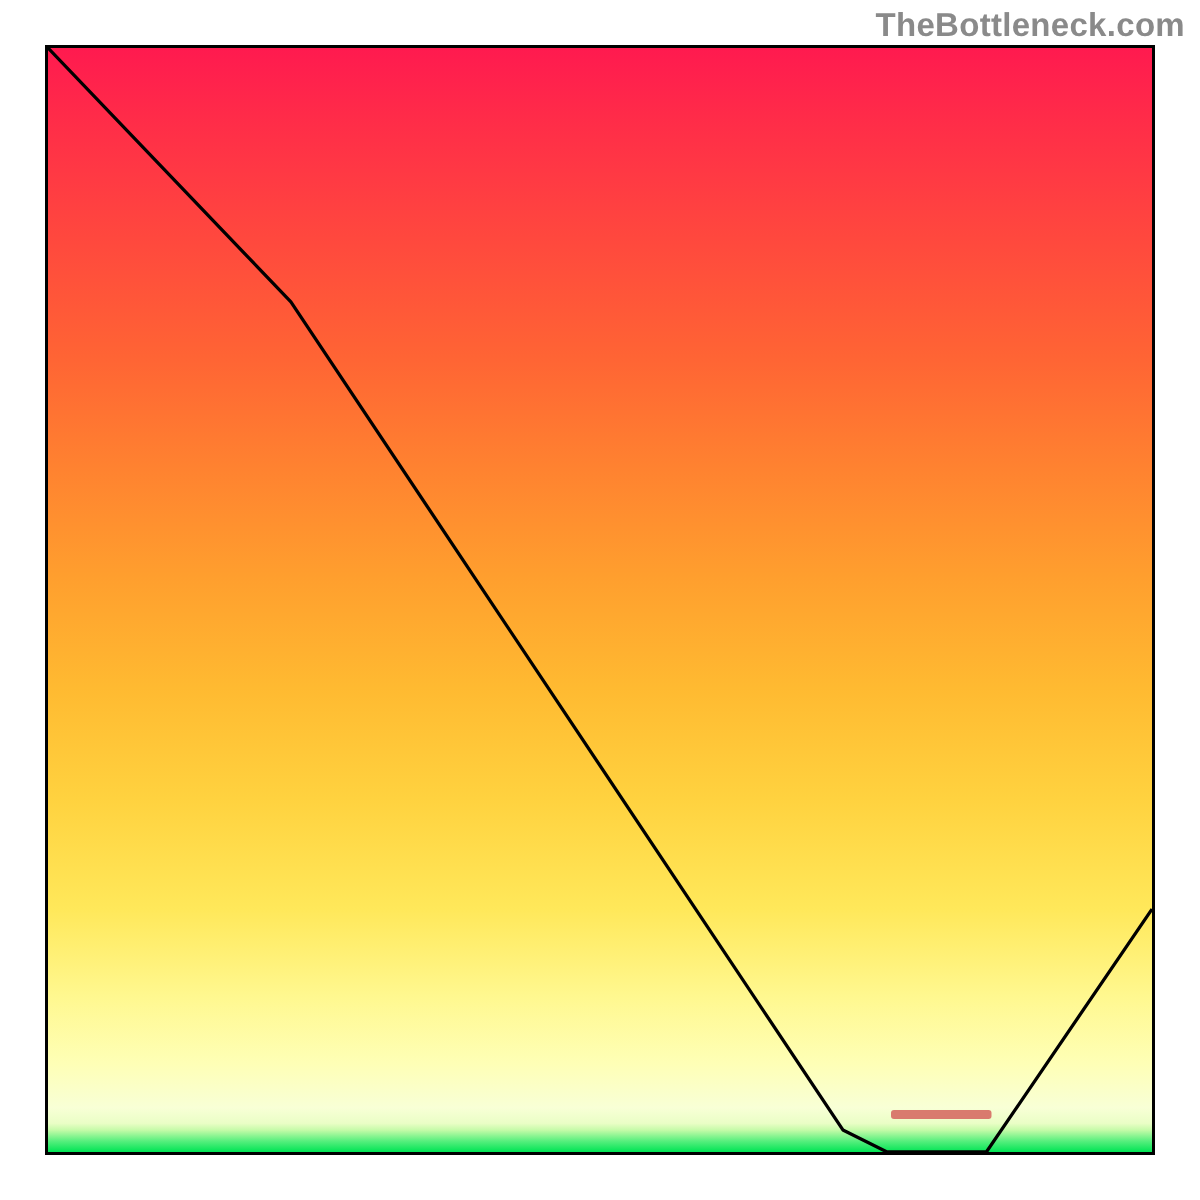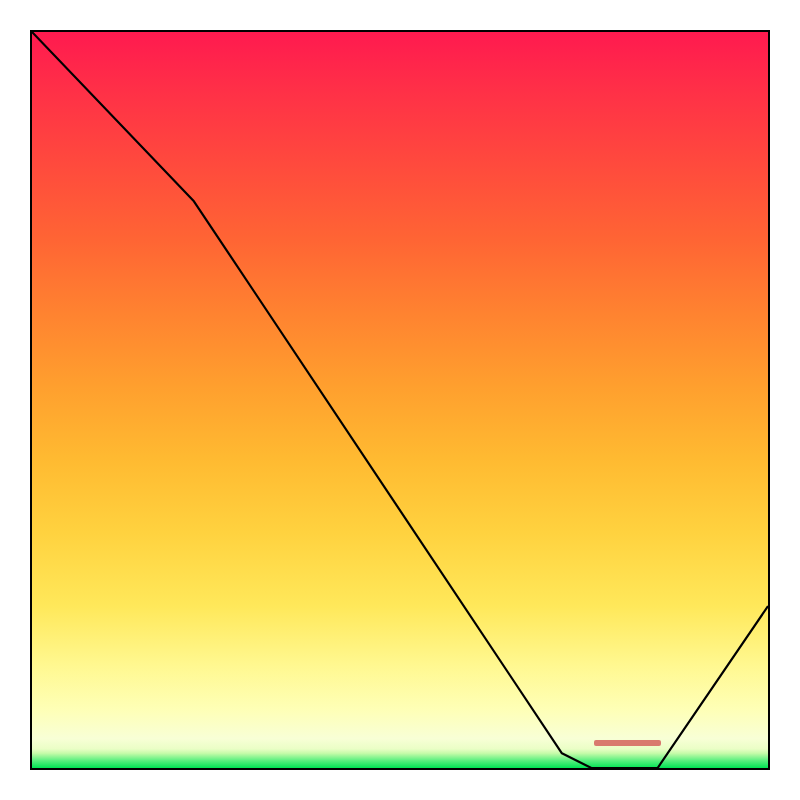--- a/index.html
+++ b/index.html
@@ -69,20 +69,21 @@
     height: 6px;
     background: #d97a6e;
     border-radius: 2px;
   }
 </style>
 </head>
 <body>
 
 <div class="container">
 
+  <div class="attribution">TheBottleneck.com</div>
 
   <div class="plot-frame">
     <div class="gradient"></div>
 
     <svg class="curve" viewBox="0 0 740 740" preserveAspectRatio="none">
       <path d="M0.0 0.0 L162.8 170.2 L532.8 725.2 L562.4 740.0 L629.0 740.0 L740.0 577.2"></path>
     </svg>
 
     <div class="marker" style="left: 562.4px; width: 66.6px; bottom: 22px;"></div>
   </div>

